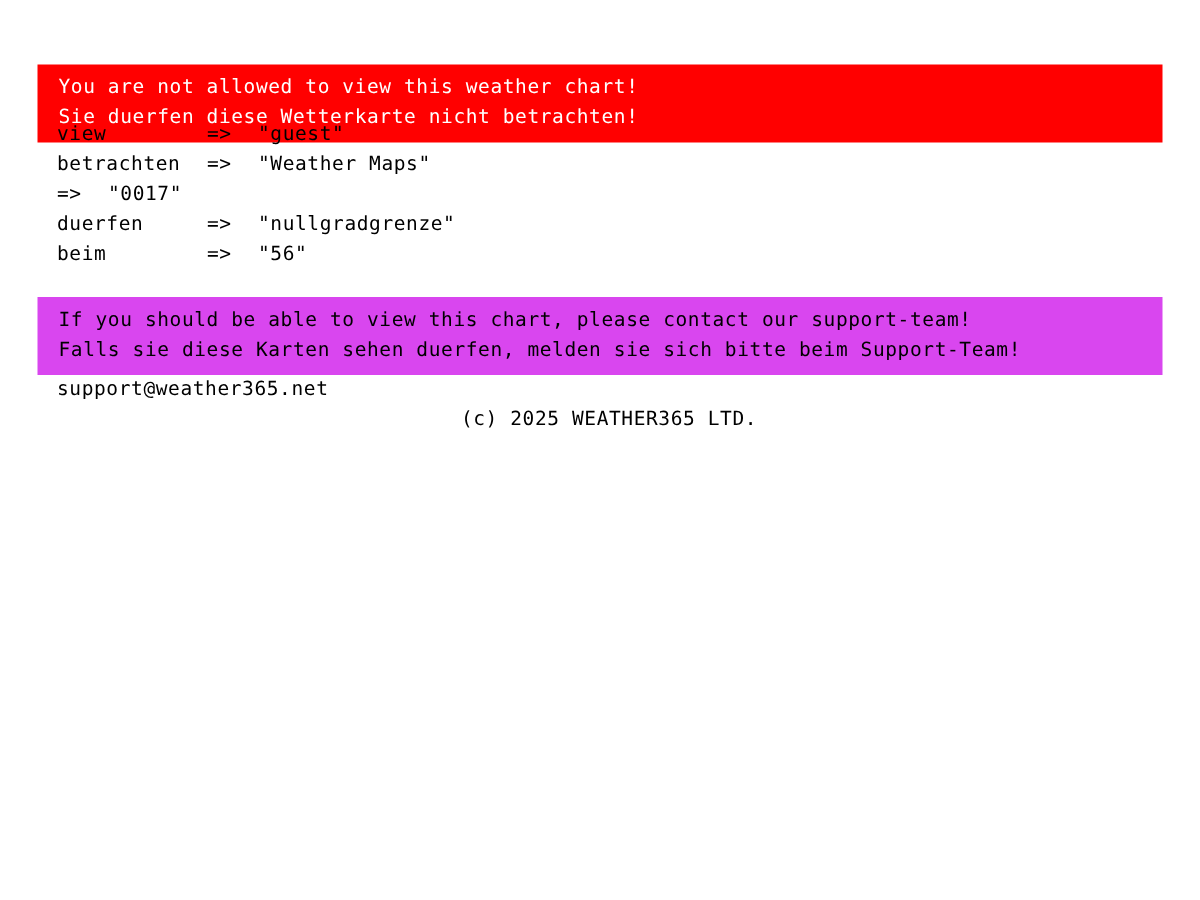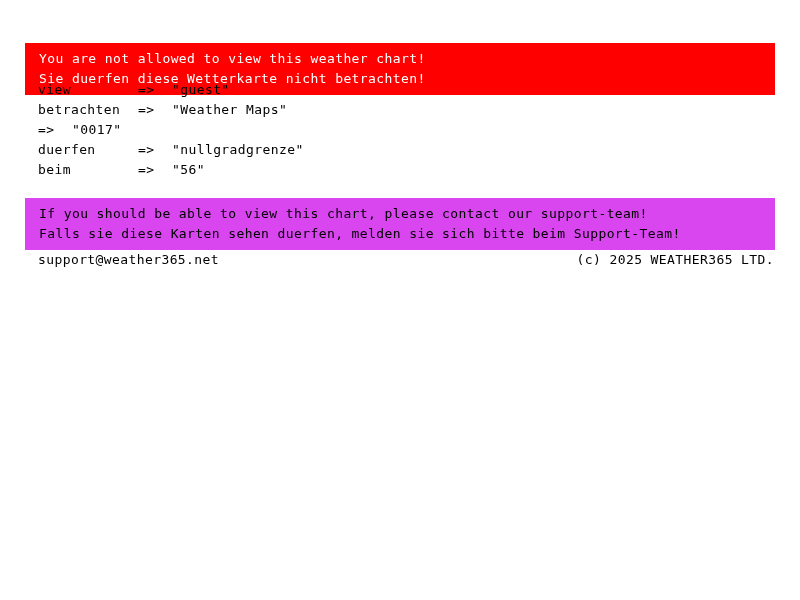--- a/index.html
+++ b/index.html
@@ -71,23 +71,24 @@
   .footer {
     position: absolute;
     left: 38px;
     top: 250px;
     width: 736px;
     display: flex;
     justify-content: space-between;
     line-height: 20px;
     white-space: pre;
     letter-spacing: 0.4px;
+    flex-direction: column;
   }
   .footer-right {
-    text-align: left;
+    text-align: center;
   }
 </style>
 </head>
 <body>
 
 <div class="page">
 
   <div class="banner banner-error">
     <div class="banner-line">You are not allowed to view this weather chart!</div>
     <div class="banner-line">Sie duerfen diese Wetterkarte nicht betrachten!</div>

